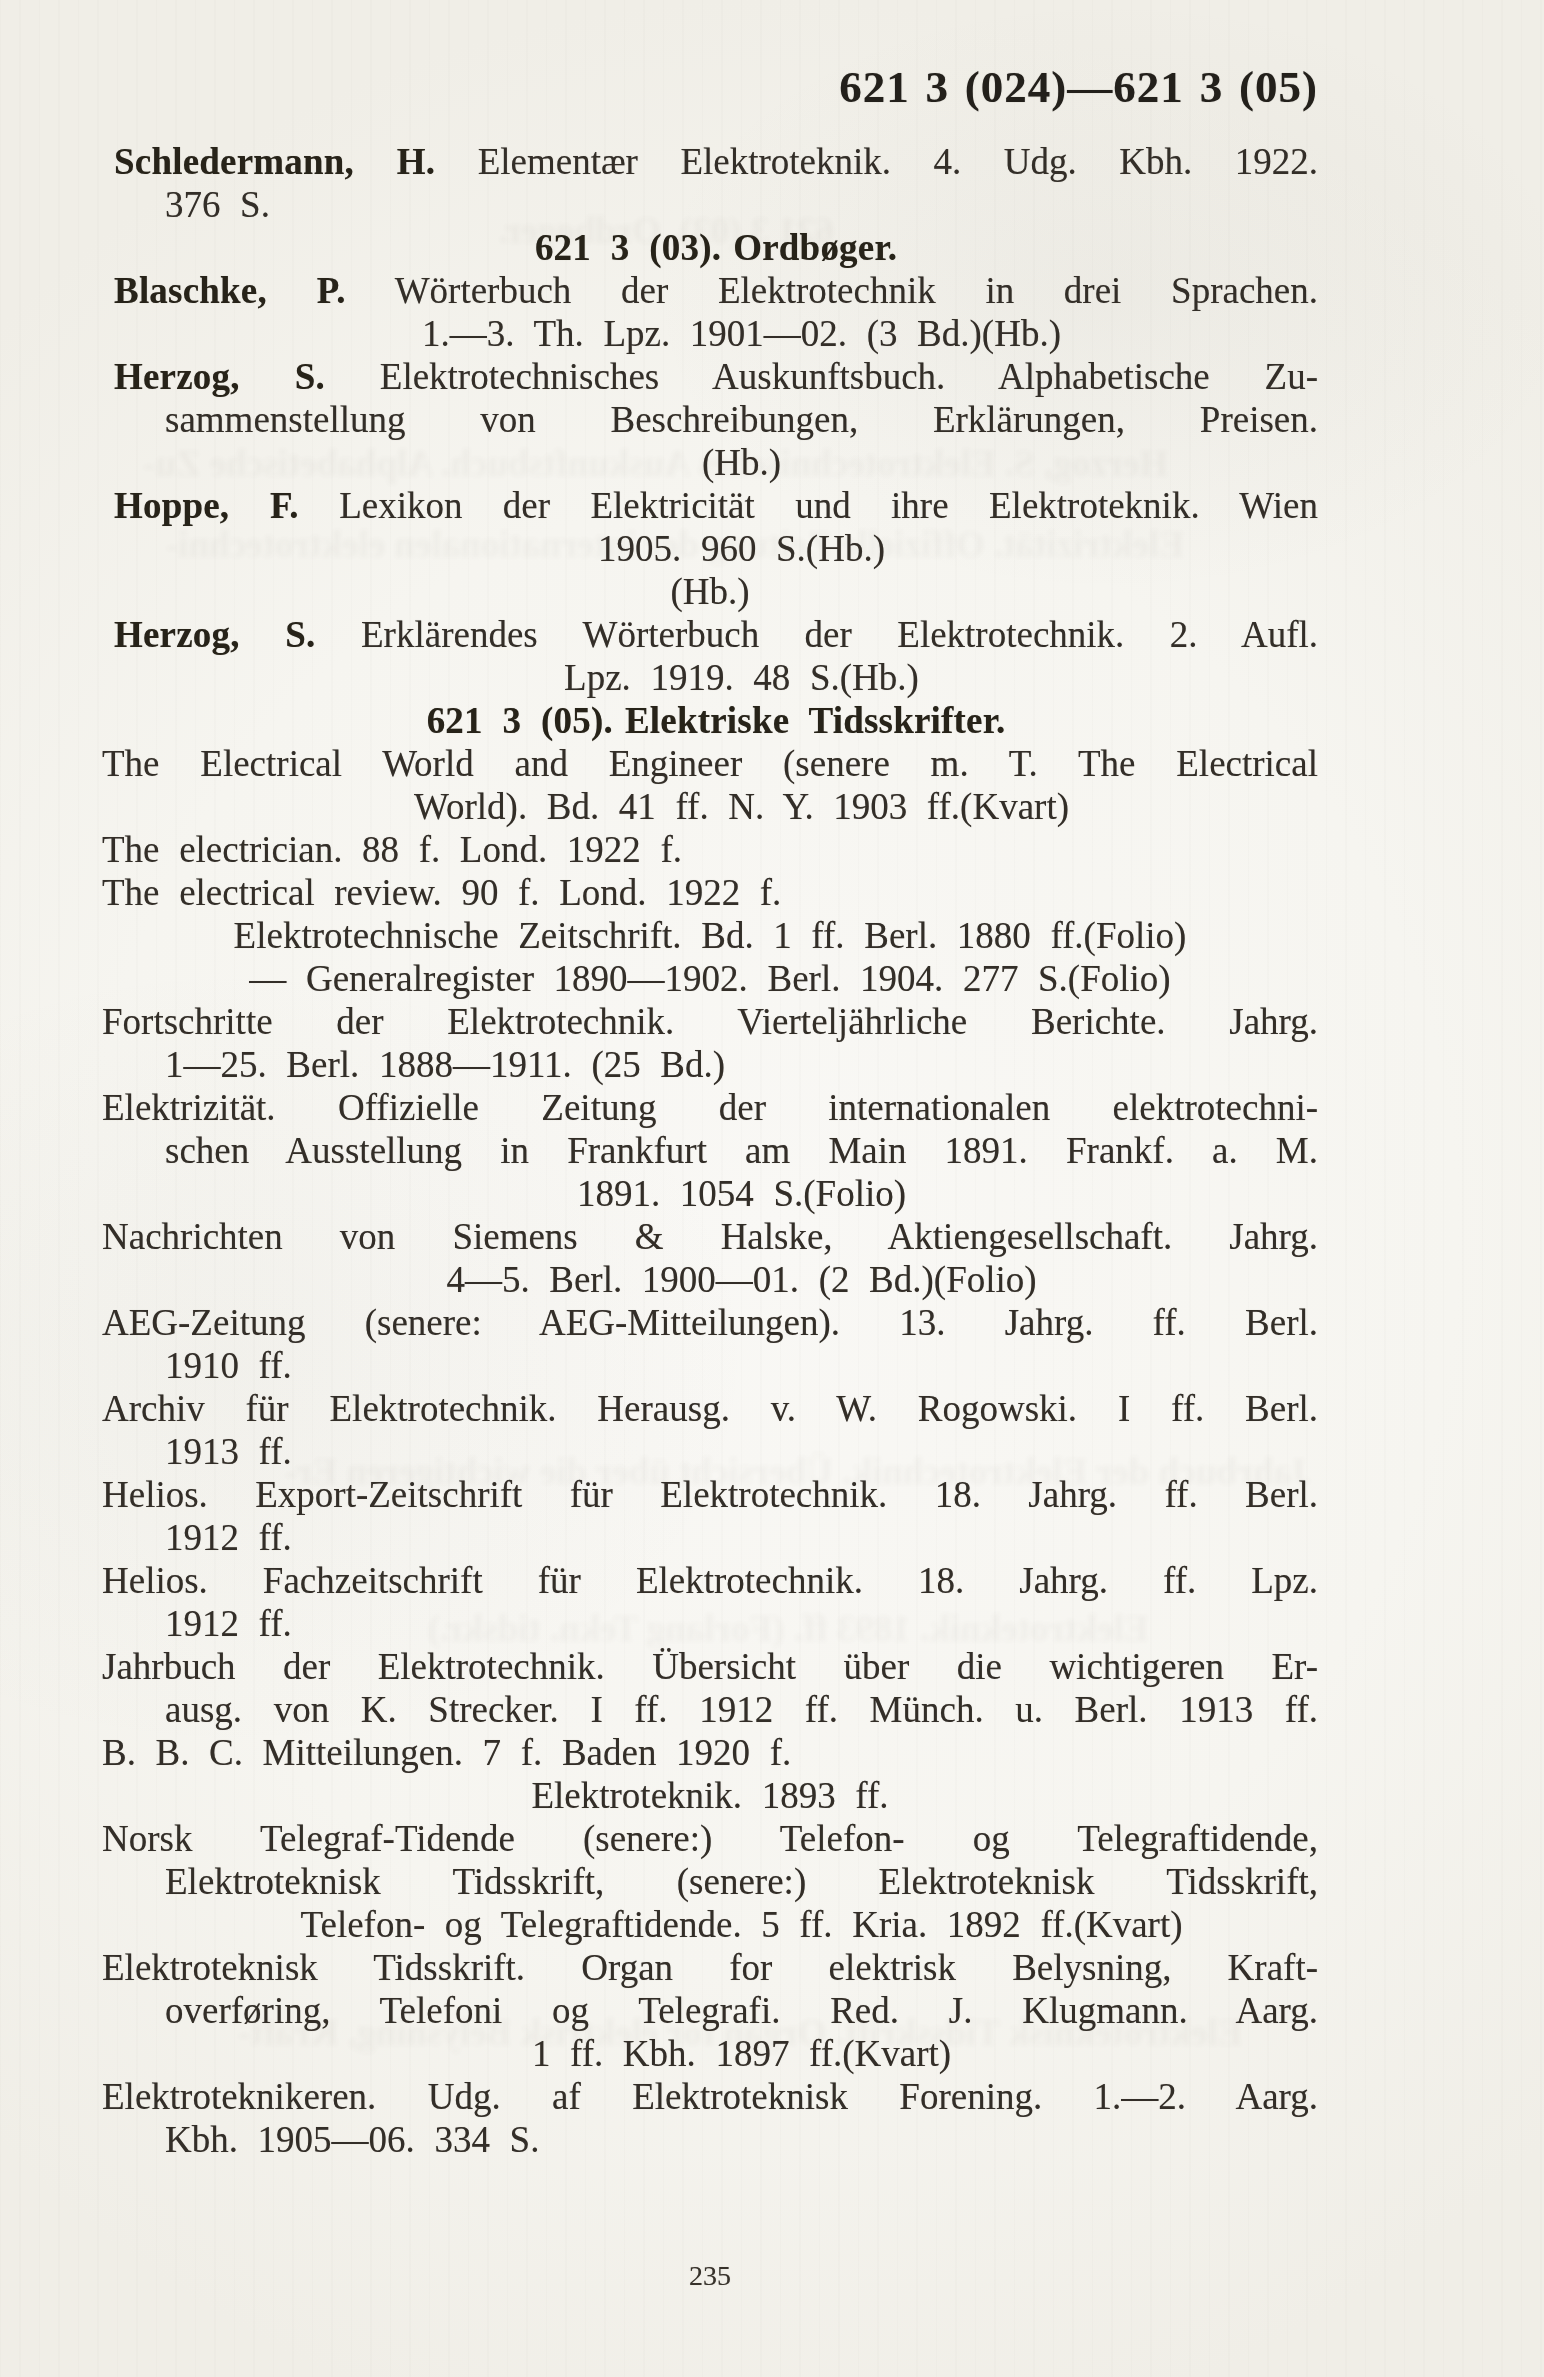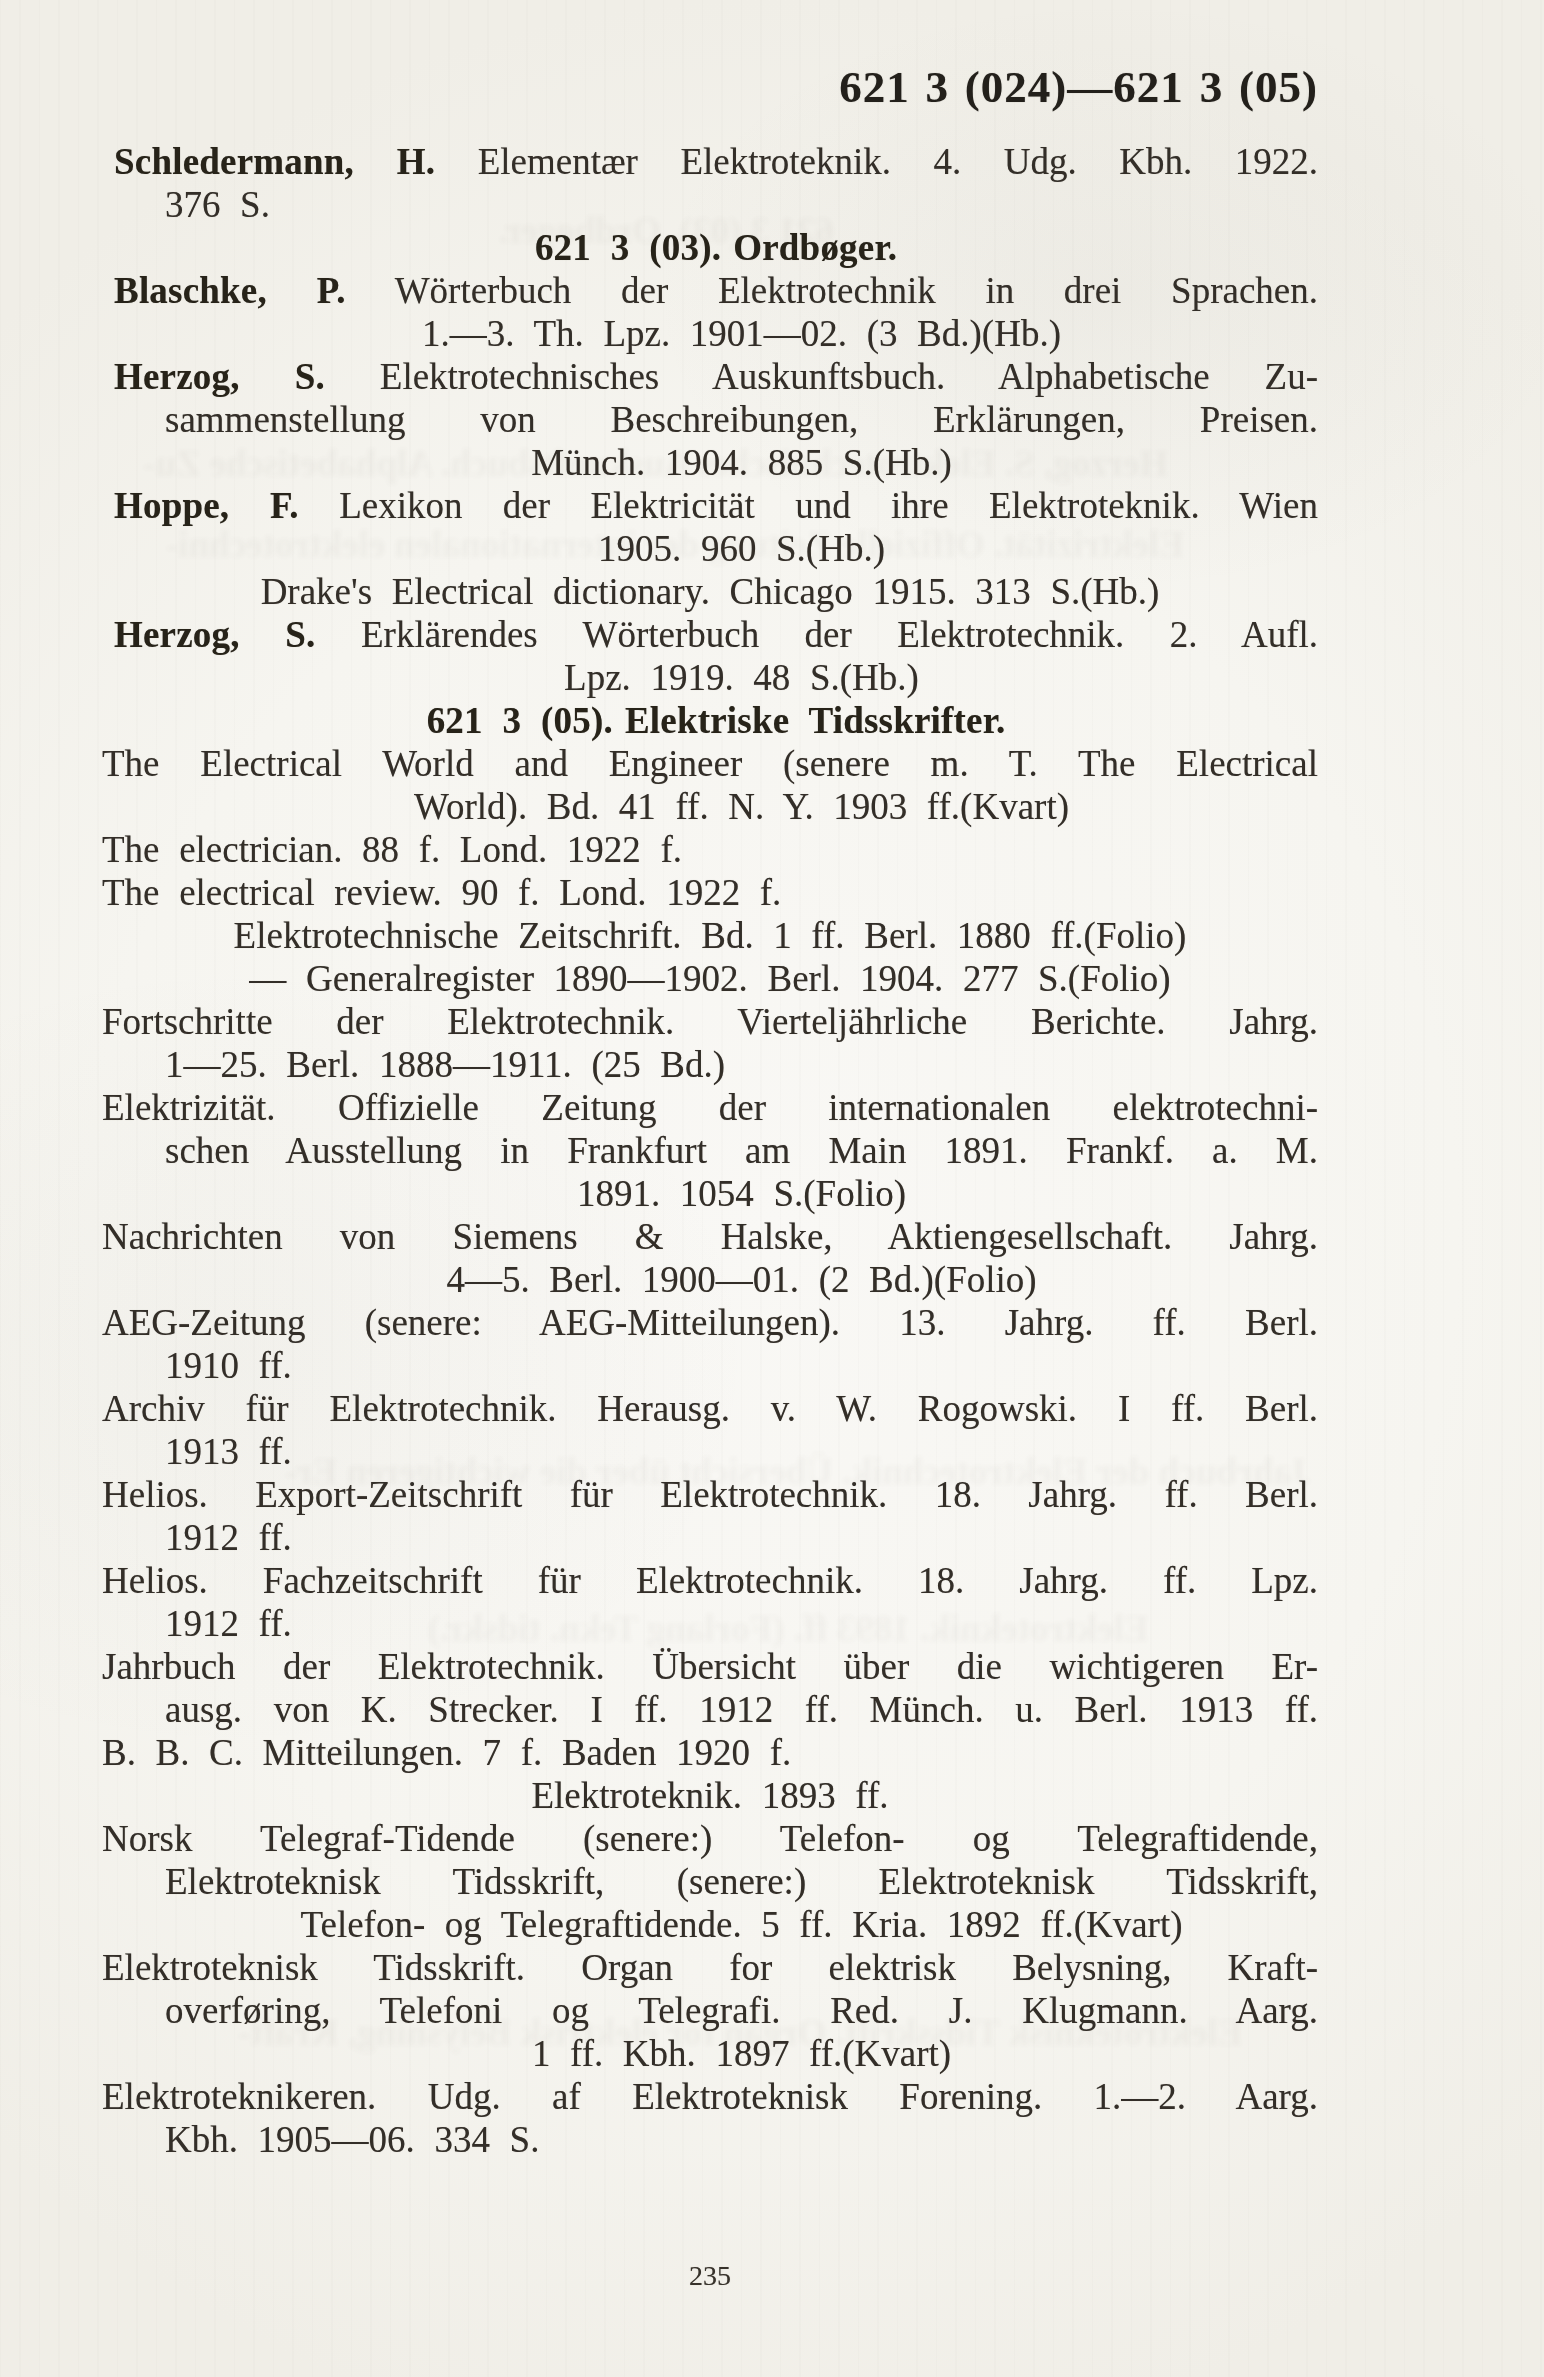--- a/index.html
+++ b/index.html
@@ -110,30 +110,28 @@
         <span class="right-label b">Ordbøger.</span>
       </div>
       <div class="line justify"><span class="left"><span class="b">Blaschke, P.</span><span> Wörterbuch der Elektrotechnik in drei Sprachen.</span></span></div>
       <div class="line indent split">
         <span class="left"><span>1.—3. Th. Lpz. 1901—02. (3 Bd.)</span></span>
         <span class="right-label">(Hb.)</span>
       </div>
       <div class="line justify"><span class="left"><span class="b">Herzog, S.</span><span> Elektrotechnisches Auskunftsbuch. Alphabetische Zu-</span></span></div>
       <div class="line indent justify"><span class="left"><span>sammenstellung von Beschreibungen, Erklärungen, Preisen.</span></span></div>
       <div class="line indent split">
-        <span class="left"><span>Münch. 1904. 885 S.</span></span>
         <span class="right-label">(Hb.)</span>
       </div>
       <div class="line justify"><span class="left"><span class="b">Hoppe, F.</span><span> Lexikon der Elektricität und ihre Elektroteknik. Wien</span></span></div>
       <div class="line indent split">
         <span class="left"><span>1905. 960 S.</span></span>
         <span class="right-label">(Hb.)</span>
       </div>
       <div class="line split">
-        <span class="left"><span>Drake's Electrical dictionary. Chicago 1915. 313 S.</span></span>
         <span class="right-label">(Hb.)</span>
       </div>
       <div class="line justify"><span class="left"><span class="b">Herzog, S.</span><span> Erklärendes Wörterbuch der Elektrotechnik. 2. Aufl.</span></span></div>
       <div class="line indent split">
         <span class="left"><span>Lpz. 1919. 48 S.</span></span>
         <span class="right-label">(Hb.)</span>
       </div>
       <div class="line split">
         <span class="left"><span class="b">621 3 (05).</span></span>
         <span class="right-label b">Elektriske Tidsskrifter.</span>

